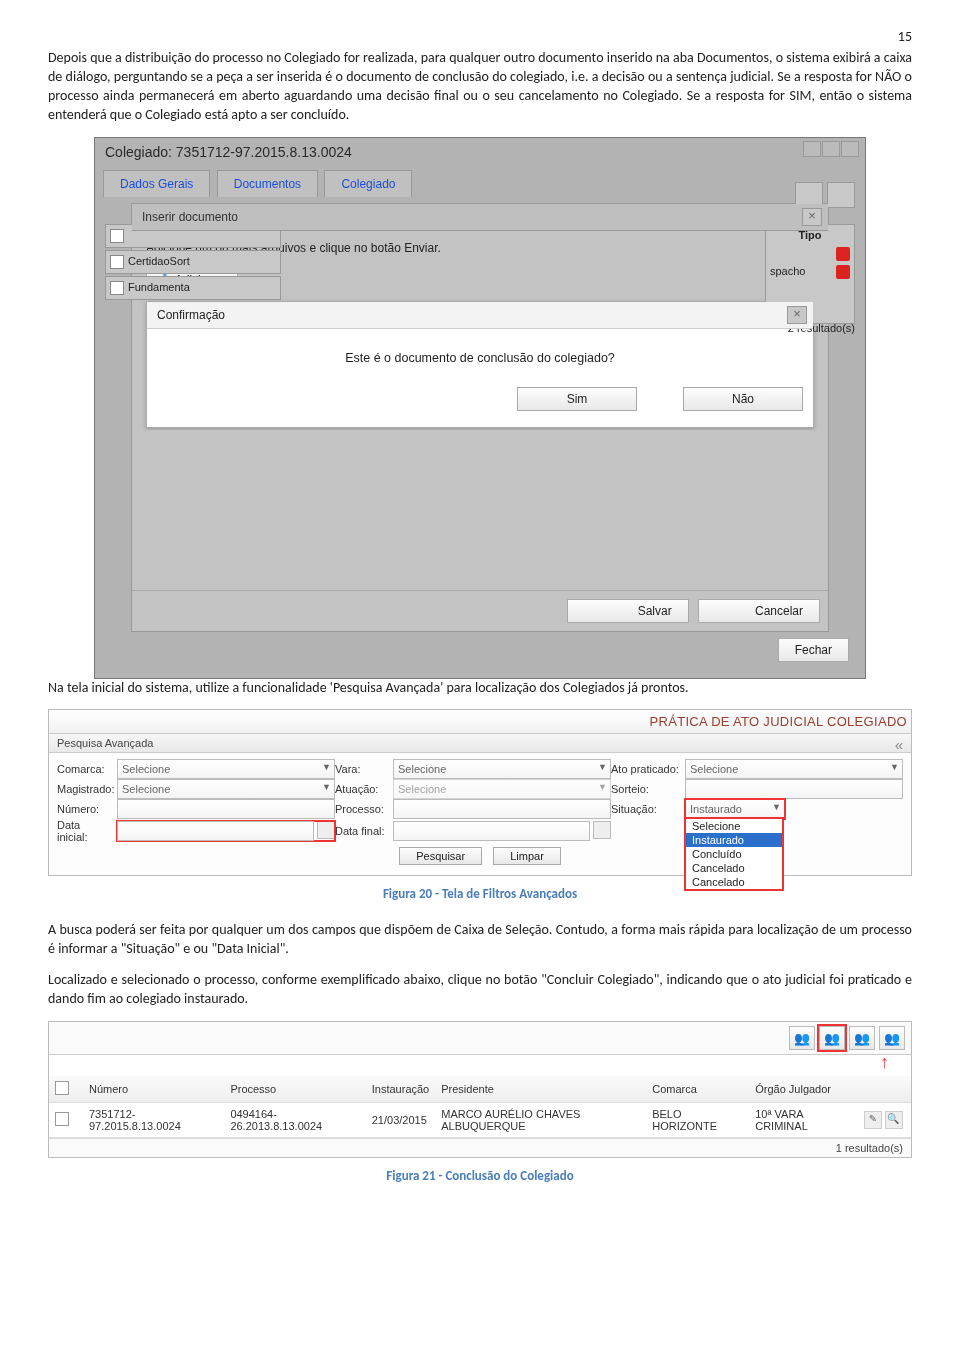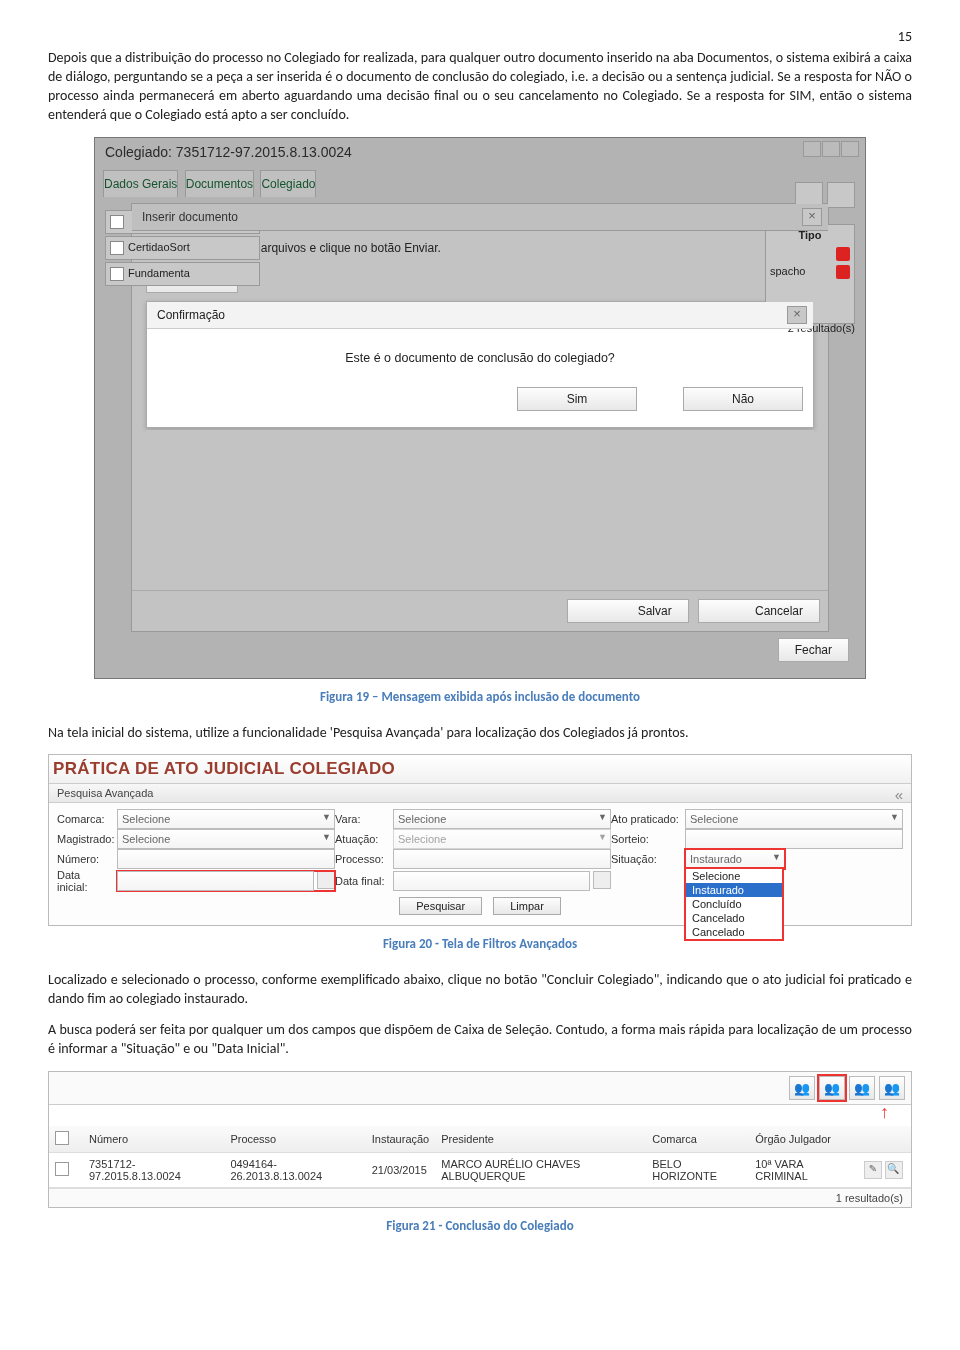--- a/index.html
+++ b/index.html
@@ -7,21 +7,21 @@
 .pgnum{text-align:right;font-size:14px;margin-bottom:4px}
 p{margin:0 0 12px;text-align:justify;line-height:1.35}
 .fig-cap{text-align:center;color:#4a7ebb;font-size:13px;font-weight:bold;margin:10px 0 20px}
 
 
 .fig19{width:770px;margin:8px auto 0;background:#a6a6a6;border:1px solid #777;font-family:Arial,sans-serif;font-size:12px}
 .bg-title{background:#b3b3b3;color:#2a2a2a;padding:6px 10px;font-size:14px;font-weight:500;position:relative}
 .win-ctrls{position:absolute;right:6px;top:3px;display:flex;gap:1px}
 .win-ctrls span{width:16px;height:14px;background:#bbb;border:1px solid #999;display:inline-block}
 .bg-tabs{padding:4px 8px 0;background:#b3b3b3}
-.bg-tabs span{display:inline-block;padding:6px 0;background:#c0c0c0;border:1px solid #999;border-bottom:none;margin-right:3px;color:#14532d}
+.bg-tabs span{display:inline-block;padding:6px 16px;background:#c0c0c0;border:1px solid #999;border-bottom:none;margin-right:3px;color:#1d4ed8}
 .bg-panel{background:#b3b3b3;padding:6px}
 .ins-panel{background:#bbb;border:1px solid #999;margin:0 30px}
 .ins-title{background:#bfbfbf;padding:6px 10px;font-weight:500;color:#333;border-bottom:1px solid #999;position:relative}
 .ins-close{position:absolute;right:6px;top:4px;width:18px;height:16px;border:1px solid #999;text-align:center;line-height:14px;font-size:13px;color:#666;background:#c8c8c8}
 .ins-body{background:#c3c3c3;padding:10px 14px}
 .btn{display:inline-block;background:linear-gradient(#fdfdfd,#e8e8e8);border:1px solid #aaa;padding:4px 16px;font-size:12px;color:#222}
 .btn-add{padding:5px 12px}
 .plus{color:#5aa3e0;font-weight:bold;font-size:14px;margin-right:4px}
 
 
@@ -37,27 +37,27 @@
 
 
 .rightbar{position:absolute;right:10px;top:44px;display:flex;gap:4px}
 .sq{width:26px;height:24px;background:#c8c8c8;border:1px solid #999}
 .bg-wrap{position:relative}
 .tbl-hint{position:absolute;right:10px;top:86px;background:#c8c8c8;border:1px solid #999;height:90px;width:80px;font-size:11px;padding:4px}
 .tbl-hint .th{font-weight:bold;text-align:center;margin-bottom:6px}
 .tbl-hint .rowx{display:flex;justify-content:space-between;margin-top:4px}
 .pdf{display:inline-block;width:14px;height:14px;background:#d22;border-radius:2px}
 .res-hint{position:absolute;right:10px;top:184px;font-size:11px}
-.leftcol{position:absolute;left:10px;top:72px;width:155px}
+.leftcol{position:absolute;left:10px;top:86px;width:176px}
 .leftcol div{background:#c8c8c8;border:1px solid #999;padding:4px;margin-bottom:2px;font-size:11px}
 .leftcol .chk{display:inline-block;width:12px;height:12px;border:1px solid #888;background:#fff;margin-right:4px;vertical-align:middle}
 
 
 .fig20{width:862px;margin:8px auto 0;border:1px solid #bbb;font-family:Arial,sans-serif;font-size:11px}
-.f20-h{background:linear-gradient(#fff,#f1f1f1);text-align:left;color:#9a3d2f;font-weight:bold;padding:4px;font-size:17px;letter-spacing:.3px}
+.f20-h{background:linear-gradient(#fff,#f1f1f1);text-align:right;color:#9a3d2f;font-weight:normal;padding:4px;font-size:13px;letter-spacing:.3px}
 .f20-sub{background:linear-gradient(#f7f7f7,#e8e8e8);padding:3px 8px;color:#444;border-top:1px solid #ccc;border-bottom:1px solid #ccc;position:relative}
 .chev{position:absolute;right:8px;top:2px;color:#888;font-size:15px}
 .f20-grid{display:grid;grid-template-columns:60px 218px 58px 218px 74px 1fr;padding:6px 8px;align-items:center;background:#fdfdfd}
 .lbl{text-align:left;padding-right:4px;color:#333}
 .sel,.txt{border:1px solid #bbb;background:linear-gradient(#fff,#f4f4f4);height:18px;display:flex;align-items:center;padding:0 4px;color:#666;position:relative}
 .sel .ar{position:absolute;right:3px;top:2px;font-size:9px;color:#666}
 .hl-red{outline:2px solid #e33;outline-offset:-1px}
 .cal{width:16px;height:16px;background:#eee;border:1px solid #bbb;margin-left:3px;display:inline-block;vertical-align:middle}
 .f20-btns{grid-column:1/-1;text-align:center;padding:4px 0}
 .f20-btns .btn{margin:0 4px;font-size:11px;padding:2px 16px}
@@ -147,21 +147,20 @@
           <div class="conf-under"></div>
         </div>
         <div class="ins-foot">
           <span class="btn">Salvar</span>
           <span class="btn">Cancelar</span>
         </div>
       </div>
       <div style="text-align:right;padding:6px 10px 10px"><span class="btn">Fechar</span></div>
     </div>
   </div>
-  <div class="fig-cap">Figura 19 – Mensagem exibida após inclusão de documento</div>
 
   <p>Na tela inicial do sistema, utilize a funcionalidade 'Pesquisa Avançada' para localização dos Colegiados já prontos.</p>
 
   <div class="fig20">
     <div class="f20-h">PRÁTICA DE ATO JUDICIAL COLEGIADO</div>
     <div class="f20-sub"><span>Pesquisa Avançada</span><span class="chev">«</span></div>
     <div class="f20-grid" style="position:relative">
       <div class="lbl">Comarca:</div>
       <div class="sel">
           <span>Selecione</span>
@@ -224,22 +223,22 @@
         <div></div>
 
       <div class="f20-btns">
         <span class="btn">Pesquisar</span>
         <span class="btn">Limpar</span>
       </div>
     </div>
   </div>
   <div class="fig-cap">Figura 20 - Tela de Filtros Avançados</div>
 
+  <p>A busca poderá ser feita por qualquer um dos campos que dispõem de Caixa de Seleção. Contudo, a forma mais rápida para localização de um processo é informar a "Situação" e ou "Data Inicial".</p>
   <p>Localizado e selecionado o processo, conforme exemplificado abaixo, clique no botão "Concluir Colegiado", indicando que o ato judicial foi praticado e dando fim ao colegiado instaurado.</p>
-  <p>A busca poderá ser feita por qualquer um dos campos que dispõem de Caixa de Seleção. Contudo, a forma mais rápida para localização de um processo é informar a "Situação" e ou "Data Inicial".</p>
 
   <div class="fig21">
     <div class="f21-top">
       <div class="ic">👥</div>
       <div class="ic red-box">👥</div>
       <div class="ic">👥</div>
       <div class="ic">👥</div>
     </div>
     <div style="text-align:right"><span class="arrow-up">↑</span></div>
     <table class="f21-tbl">

